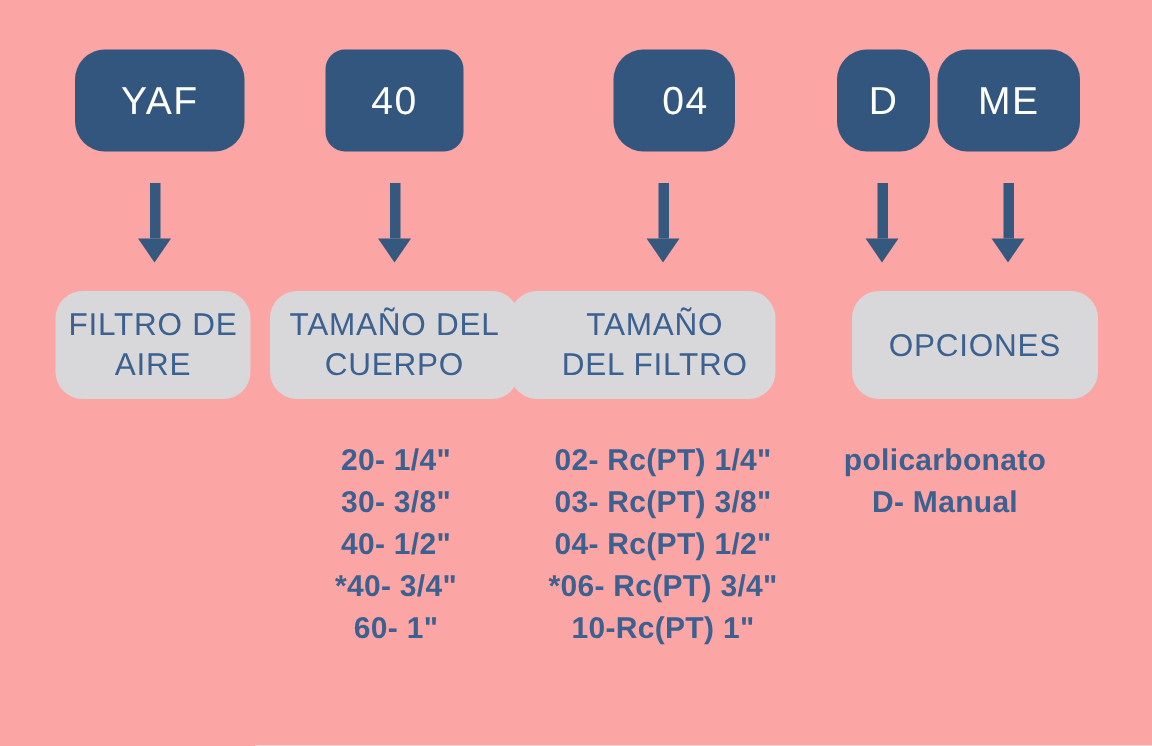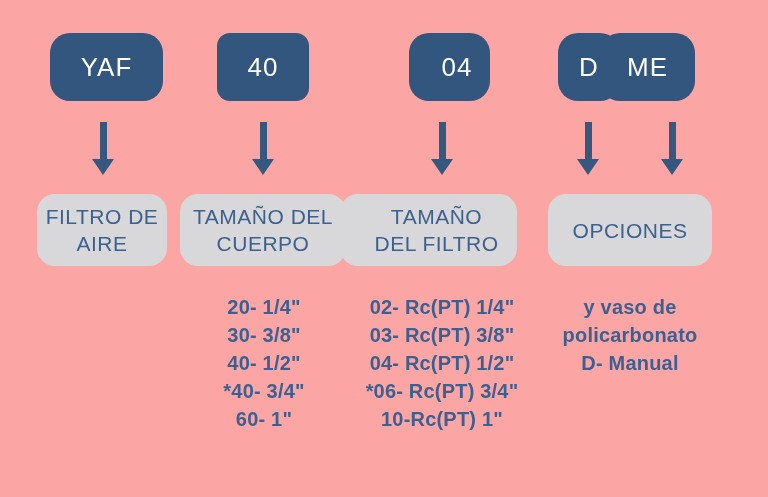--- a/index.html
+++ b/index.html
@@ -18,21 +18,21 @@
     border-radius:20px;
     display:flex;align-items:center;justify-content:center;
     color:#ffffff;
     font-size:26px;
     letter-spacing:1px;
   }
   .code-yaf{left:50px;width:113px;}
   .code-40 {left:217px;width:92px;border-radius:13px;}
   .code-04 {left:409px;width:66px;padding-left:15px;}
   .code-d  {left:558px;width:62px;}
-  .code-me {left:600px;width:95px;}
+  .code-me {left:625px;width:95px;}
 
   
   .arrow{
     position:absolute;top:122px;
     display:flex;flex-direction:column;align-items:center;
     width:22px;
   }
   .arrow .stem{width:7px;height:37px;background:#35587F;}
   .arrow .head{
     width:0;height:0;
@@ -54,21 +54,21 @@
     display:flex;flex-direction:column;align-items:center;justify-content:center;
     color:#3C6190;
     font-size:21px;
     line-height:27px;
     letter-spacing:0.5px;
     text-align:center;
   }
   .cat-1{left:37px;width:130px;}
   .cat-2{left:180px;width:166px;}
   .cat-3{left:340px;width:161px;padding-left:16px;}
-  .cat-4{left:548px;width:164px;}
+  .cat-4{left:568px;width:164px;}
 
   
   .value-list{
     position:absolute;top:293px;
     color:#3C6190;
     font-size:20px;
     font-weight:600;
     line-height:28px;
     text-align:center;
     letter-spacing:0.2px;
@@ -145,18 +145,17 @@
 
   <div class="value-list list-port">
     <div>02- Rc(PT) 1/4"</div>
     <div>03- Rc(PT) 3/8"</div>
     <div>04- Rc(PT) 1/2"</div>
     <div>*06- Rc(PT) 3/4"</div>
     <div>10-Rc(PT) 1"</div>
   </div>
 
   <div class="value-list list-options">
-    <div>y vaso de</div>
     <div>policarbonato</div>
     <div>D- Manual</div>
   </div>
 
 </div>
 
 </body></html>

